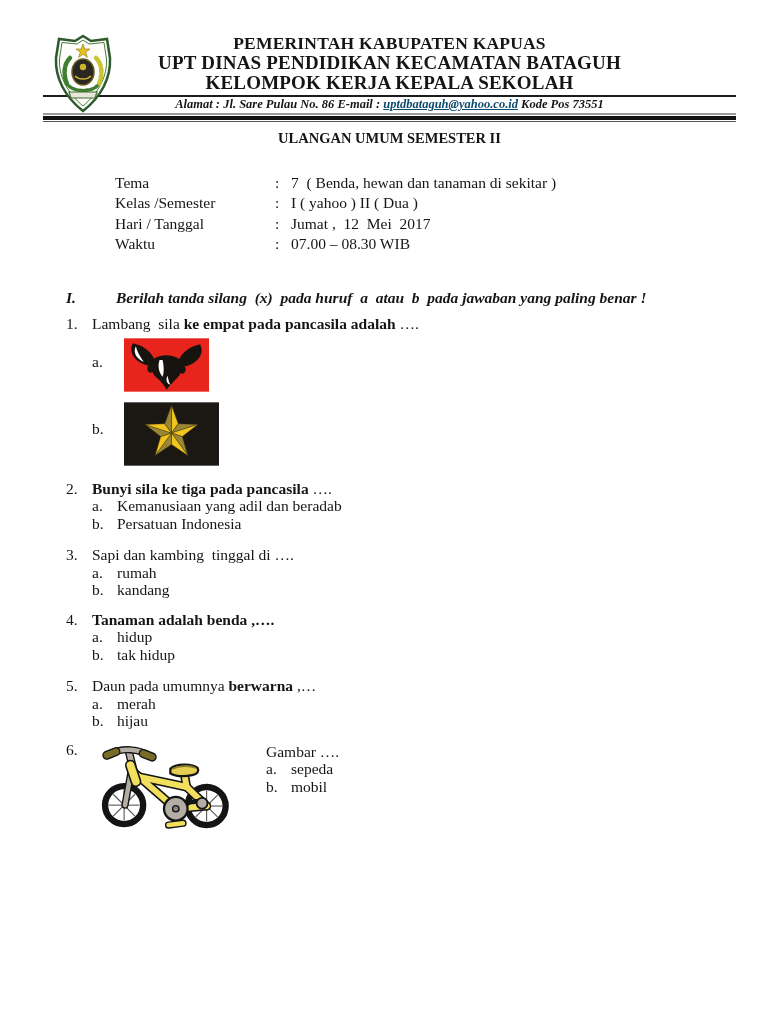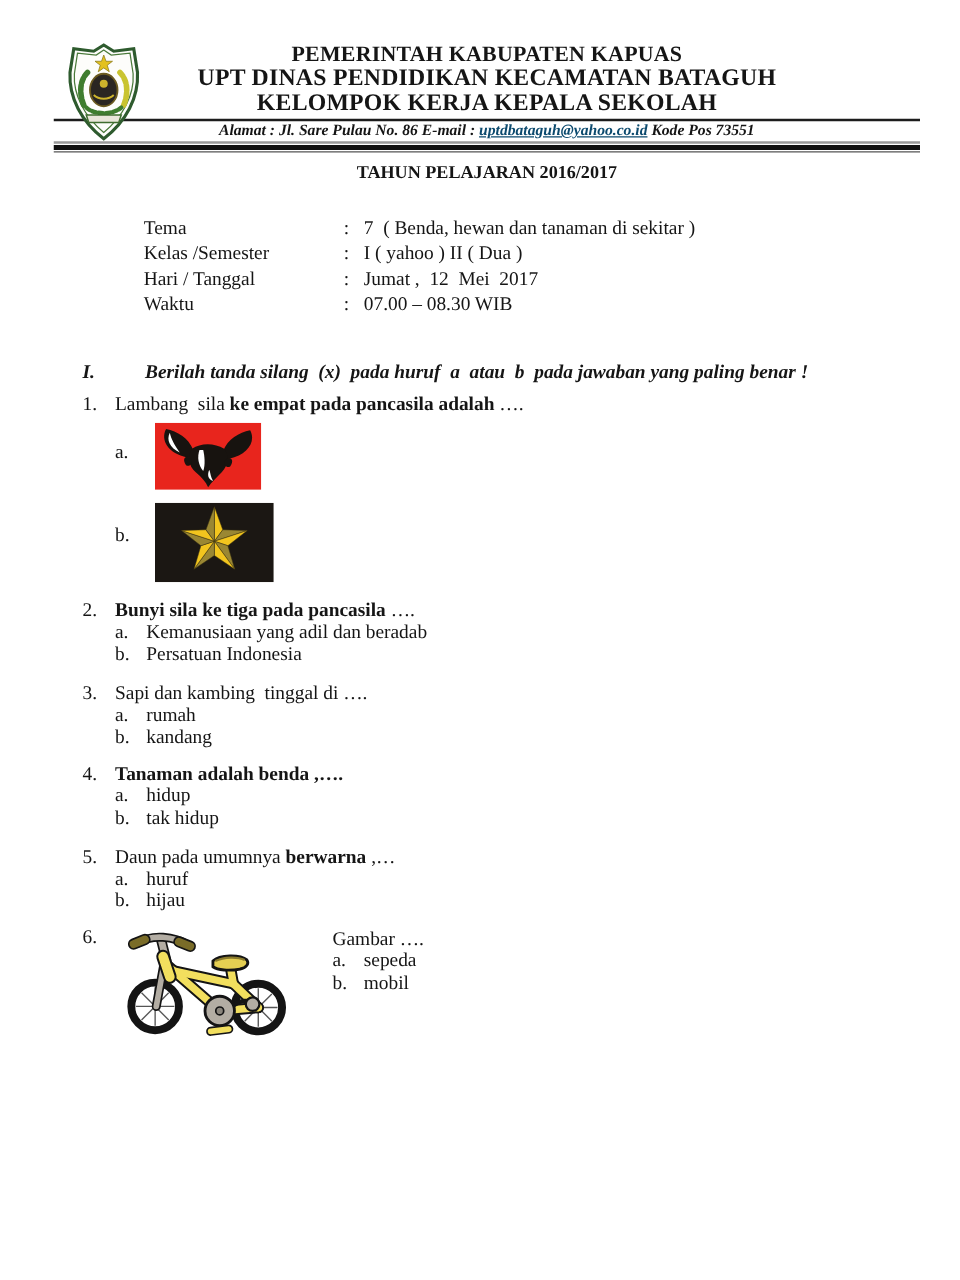--- a/index.html
+++ b/index.html
@@ -84,21 +84,21 @@
       <div class="lh-line3">KELOMPOK KERJA KEPALA SEKOLAH</div>
     </div>
 
     <div class="address-bar"><span>Alamat : Jl. Sare Pulau No. 86 E-mail : </span><a href="#">uptdbataguh@yahoo.co.id</a><span> Kode Pos 73551</span></div>
 
     <div class="rule-gray"></div>
     <div class="rule-black"></div>
     <div class="rule-thin"></div>
 
     <div class="exam-title">
-      <div>TAHUN PELAJARAN 2016/2017</div>
+      <div>ULANGAN UMUM SEMESTER II</div>
     </div>
 
     <div class="info-table">
       <div class="info-row">
         <span class="info-label">Tema</span>
         <span class="info-sep">:</span>
         <span class="info-value">7  ( Benda, hewan dan tanaman di sekitar )</span>
       </div>
       <div class="info-row">
         <span class="info-label">Kelas /Semester</span>
@@ -214,21 +214,21 @@
         </div>
       </div>
     </div>
 
     <div class="question mt-q5">
       <span class="q-num">5.</span>
       <div class="q-body">
         <div class="q-stem"><span>Daun pada umumnya </span><b>berwarna</b><span> ,…</span></div>
         <div class="opt">
           <span class="opt-letter">a.</span>
-          <span class="opt-text">huruf</span>
+          <span class="opt-text">merah</span>
         </div>
         <div class="opt">
           <span class="opt-letter">b.</span>
           <span class="opt-text">hijau</span>
         </div>
       </div>
     </div>
 
     <div class="question q6">
       <span class="q-num">6.</span>

